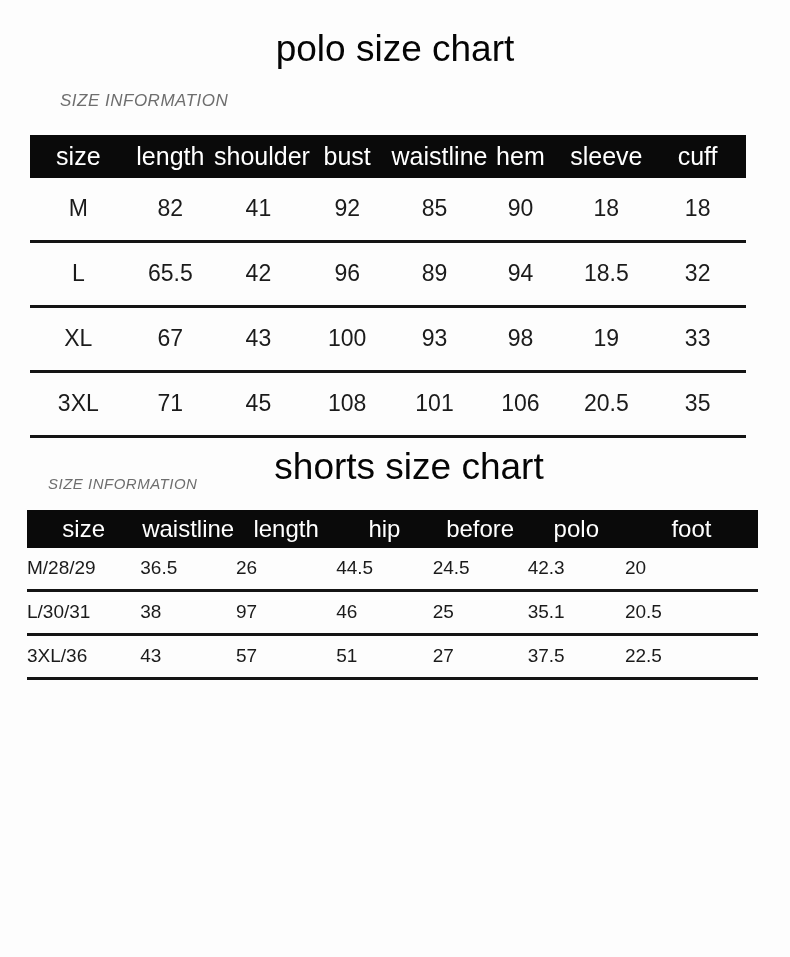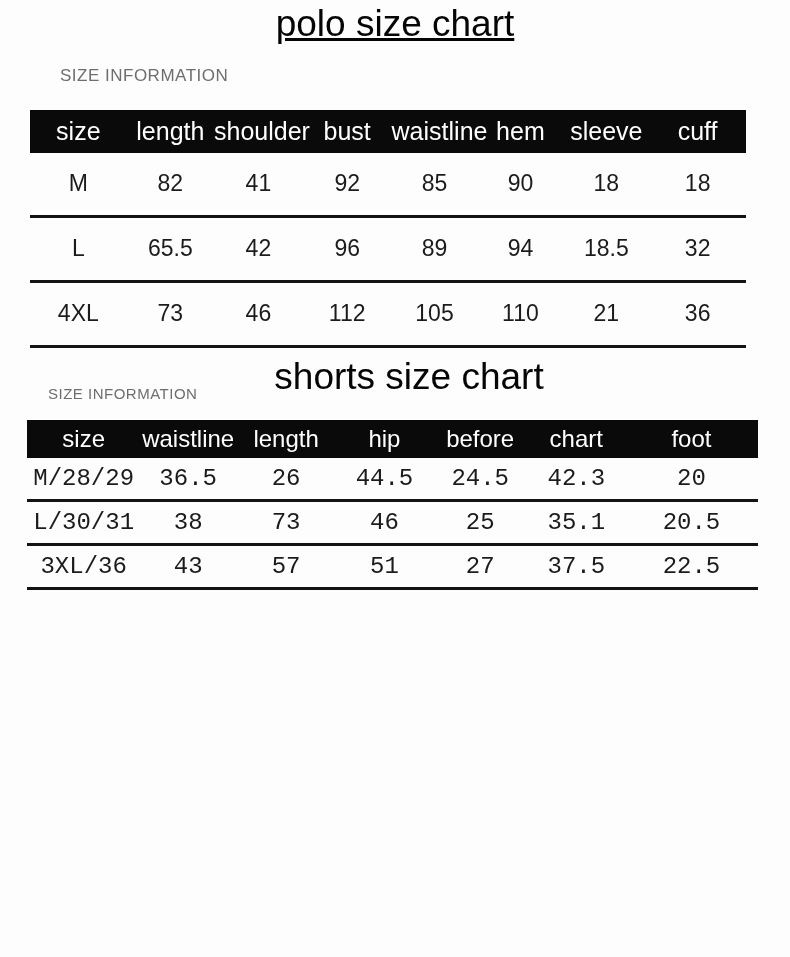--- a/index.html
+++ b/index.html
@@ -11,24 +11,25 @@
     font-family: "Liberation Sans", sans-serif;
     color: #1b1b1b;
     overflow: hidden;
   }
   .chart-title {
     text-align: center;
     font-size: 37px;
     line-height: 1.15;
     color: #050505;
   }
-  #polo-title { padding-top: 3px; text-decoration: underline; }
+  #polo-title { padding-top: 28px; }
   .section-label {
     color: #6e6e6e;
     letter-spacing: 0.5px;
+    font-style: italic;
   }
   #polo-label { margin: 20px 0 0 60px; font-size: 17px; }
   table { border-collapse: collapse; table-layout: fixed; }
   th, td { padding: 0; }
   #polo-table { margin: 24px 0 0 30px; width: 716px; }
   #polo-table th {
     background: #0a0a0a;
     color: #ffffff;
     font-weight: normal;
     font-size: 25px;
@@ -56,25 +57,24 @@
   #shorts-table { margin: 20px 0 0 27px; width: 731px; }
   #shorts-table th {
     background: #0a0a0a;
     color: #ffffff;
     font-weight: normal;
     font-size: 24px;
     height: 38px;
     text-align: center;
   }
   #shorts-table td {
-    text-align: center;
-    font-size: 24px;
+    text-align: left;
+    font-size: 19px;
     height: 41px;
     border-bottom: 3px solid #141414;
-    font-family: Liberation Mono, monospace;
   }
 </style>
 </head>
 <body>
 
 <div class="page">
 
   <div class="chart-title" id="polo-title">polo size chart</div>
 
   <div class="section-label" id="polo-label">SIZE INFORMATION</div>
@@ -117,28 +117,38 @@
           <td>L</td>
           <td>65.5</td>
           <td>42</td>
           <td>96</td>
           <td>89</td>
           <td>94</td>
           <td>18.5</td>
           <td>32</td>
         </tr>
         <tr>
-          <td>4XL</td>
-          <td>73</td>
-          <td>46</td>
-          <td>112</td>
-          <td>105</td>
-          <td>110</td>
-          <td>21</td>
-          <td>36</td>
+          <td>XL</td>
+          <td>67</td>
+          <td>43</td>
+          <td>100</td>
+          <td>93</td>
+          <td>98</td>
+          <td>19</td>
+          <td>33</td>
+        </tr>
+        <tr>
+          <td>3XL</td>
+          <td>71</td>
+          <td>45</td>
+          <td>108</td>
+          <td>101</td>
+          <td>106</td>
+          <td>20.5</td>
+          <td>35</td>
         </tr>
       </tbody>
   </table>
 
   <div class="section2">
     <div class="chart-title" id="shorts-title">shorts size chart</div>
     <div class="section-label" id="shorts-label">SIZE INFORMATION</div>
   </div>
 
   <table id="shorts-table">
@@ -151,38 +161,38 @@
         <col style="width:13.3%">
       <col style="width:18.2%">
     </colgroup>
     <thead>
       <tr>
           <th>size</th>
           <th>waistline</th>
           <th>length</th>
           <th>hip</th>
           <th>before</th>
-          <th>chart</th>
+          <th>polo</th>
           <th>foot</th>
         </tr>
     </thead>
     <tbody>
         <tr>
           <td>M/28/29</td>
           <td>36.5</td>
           <td>26</td>
           <td>44.5</td>
           <td>24.5</td>
           <td>42.3</td>
           <td>20</td>
         </tr>
         <tr>
           <td>L/30/31</td>
           <td>38</td>
-          <td>73</td>
+          <td>97</td>
           <td>46</td>
           <td>25</td>
           <td>35.1</td>
           <td>20.5</td>
         </tr>
         <tr>
           <td>3XL/36</td>
           <td>43</td>
           <td>57</td>
           <td>51</td>

